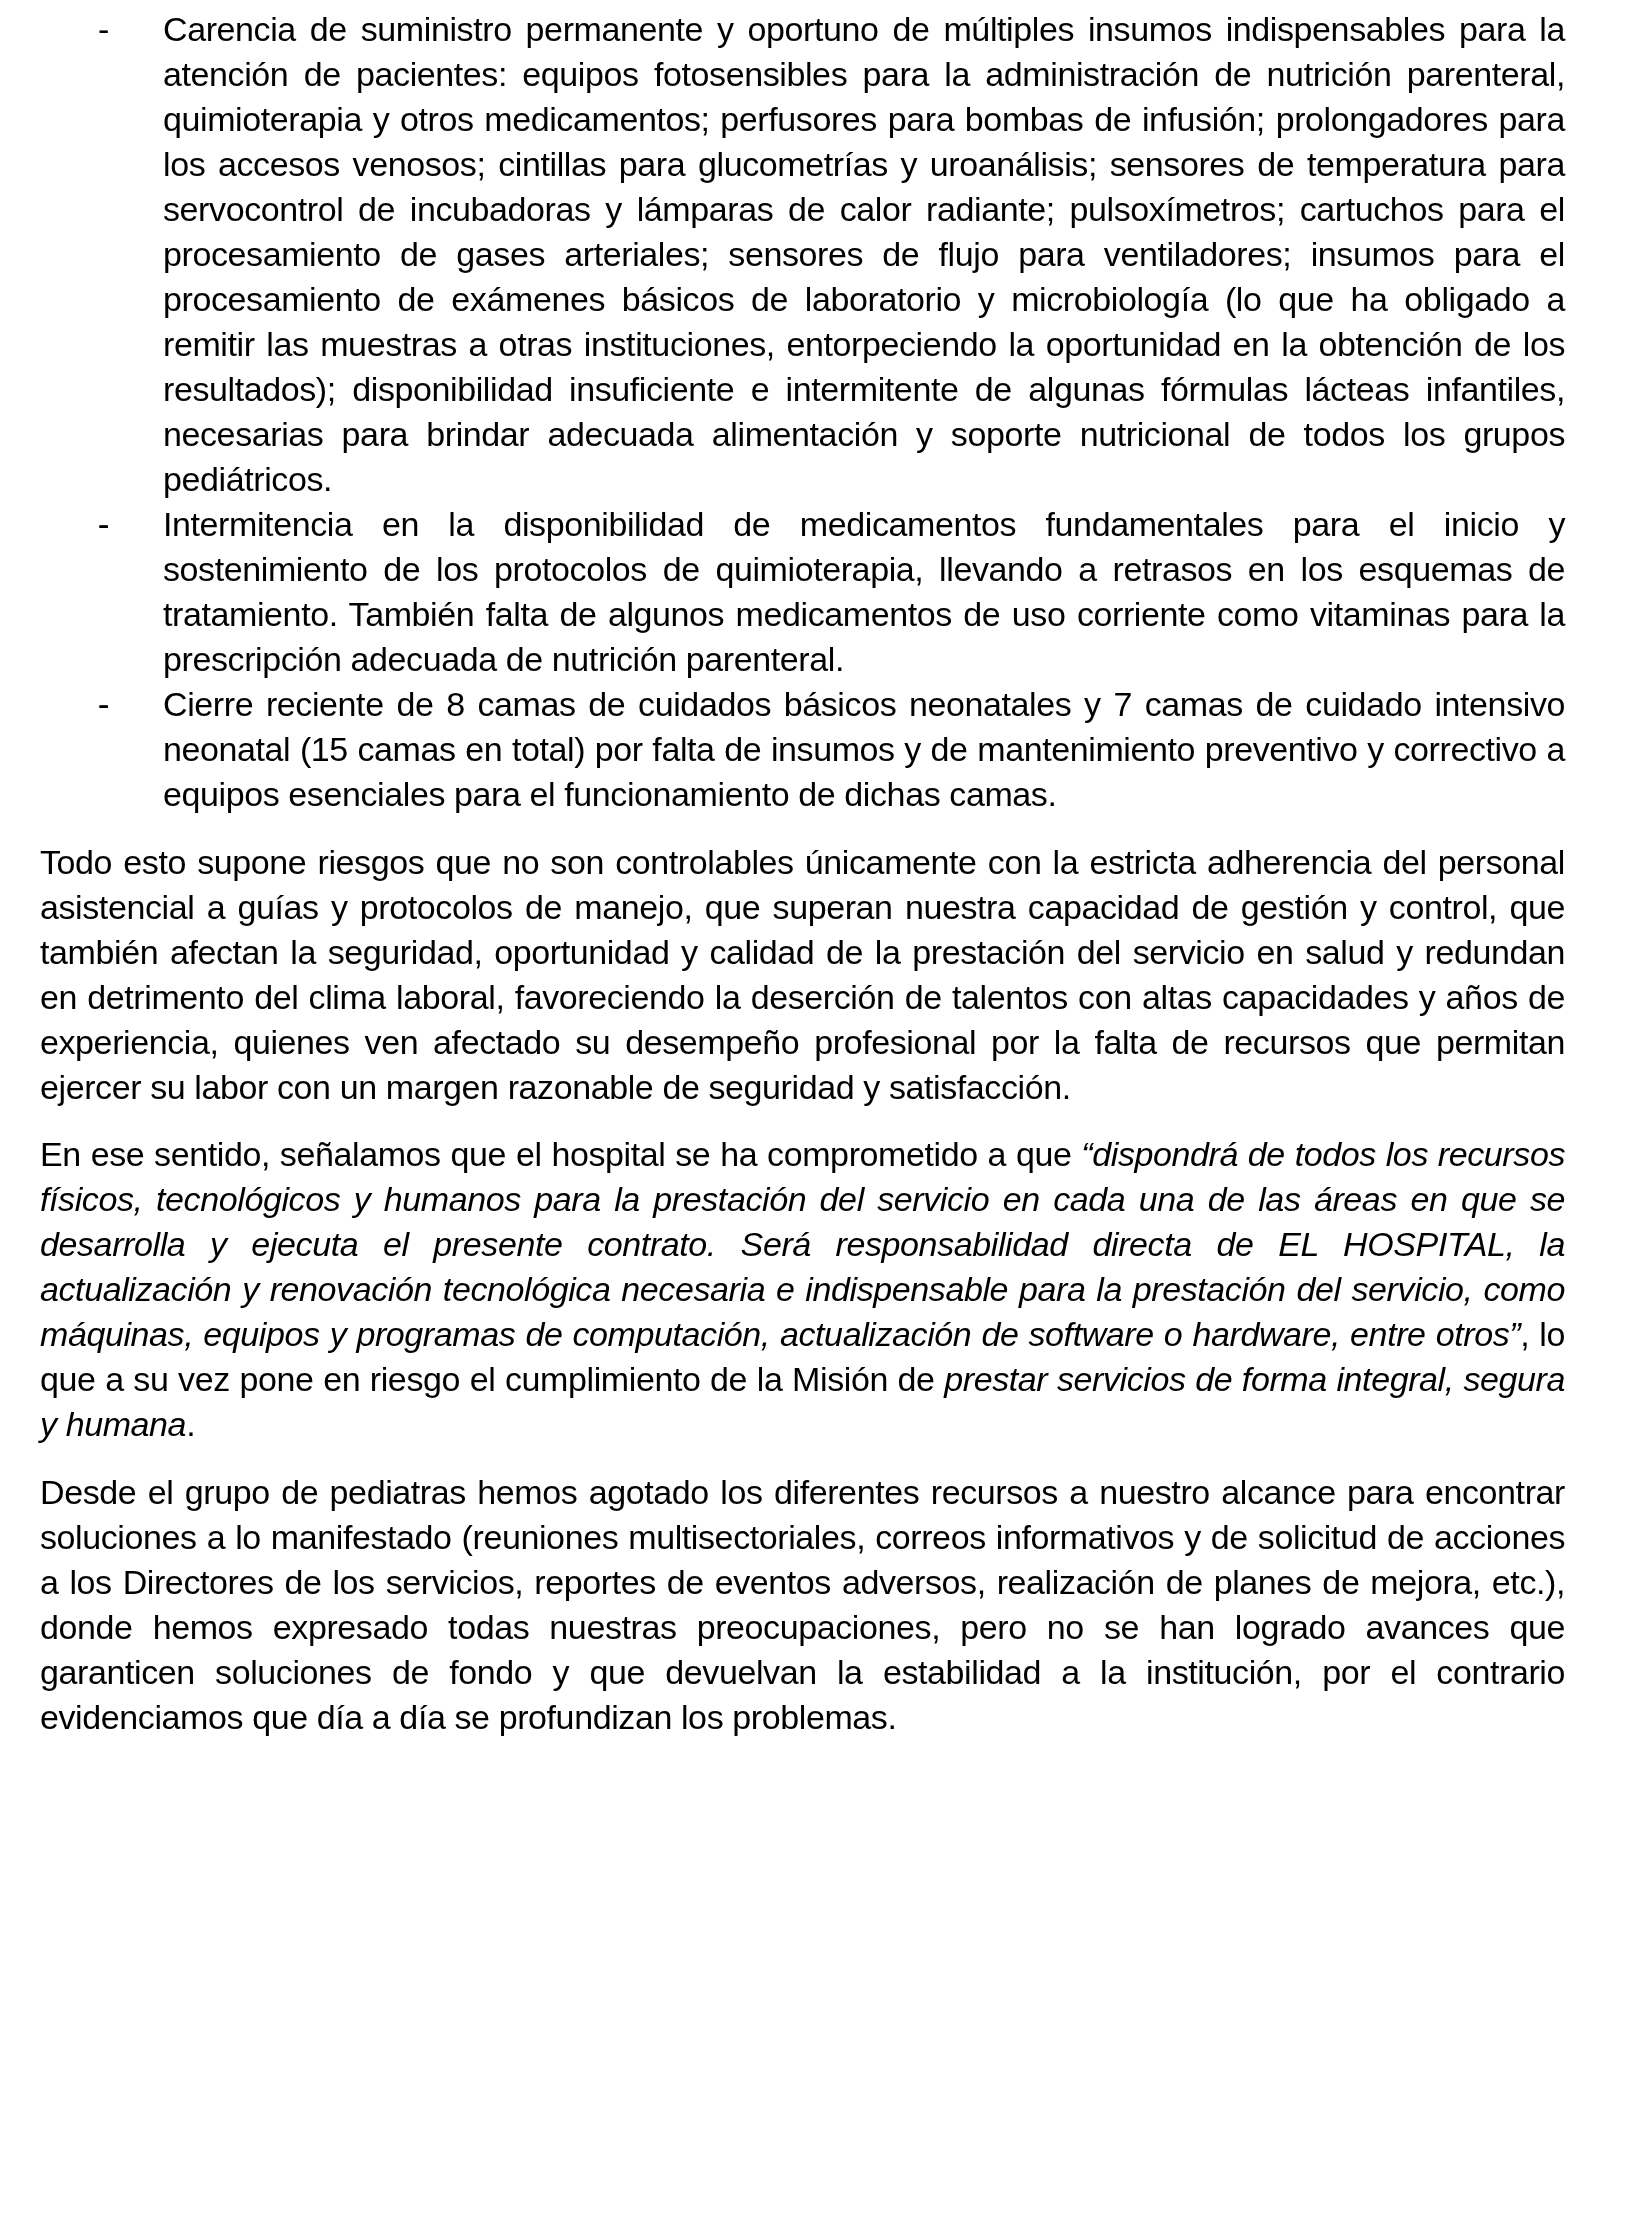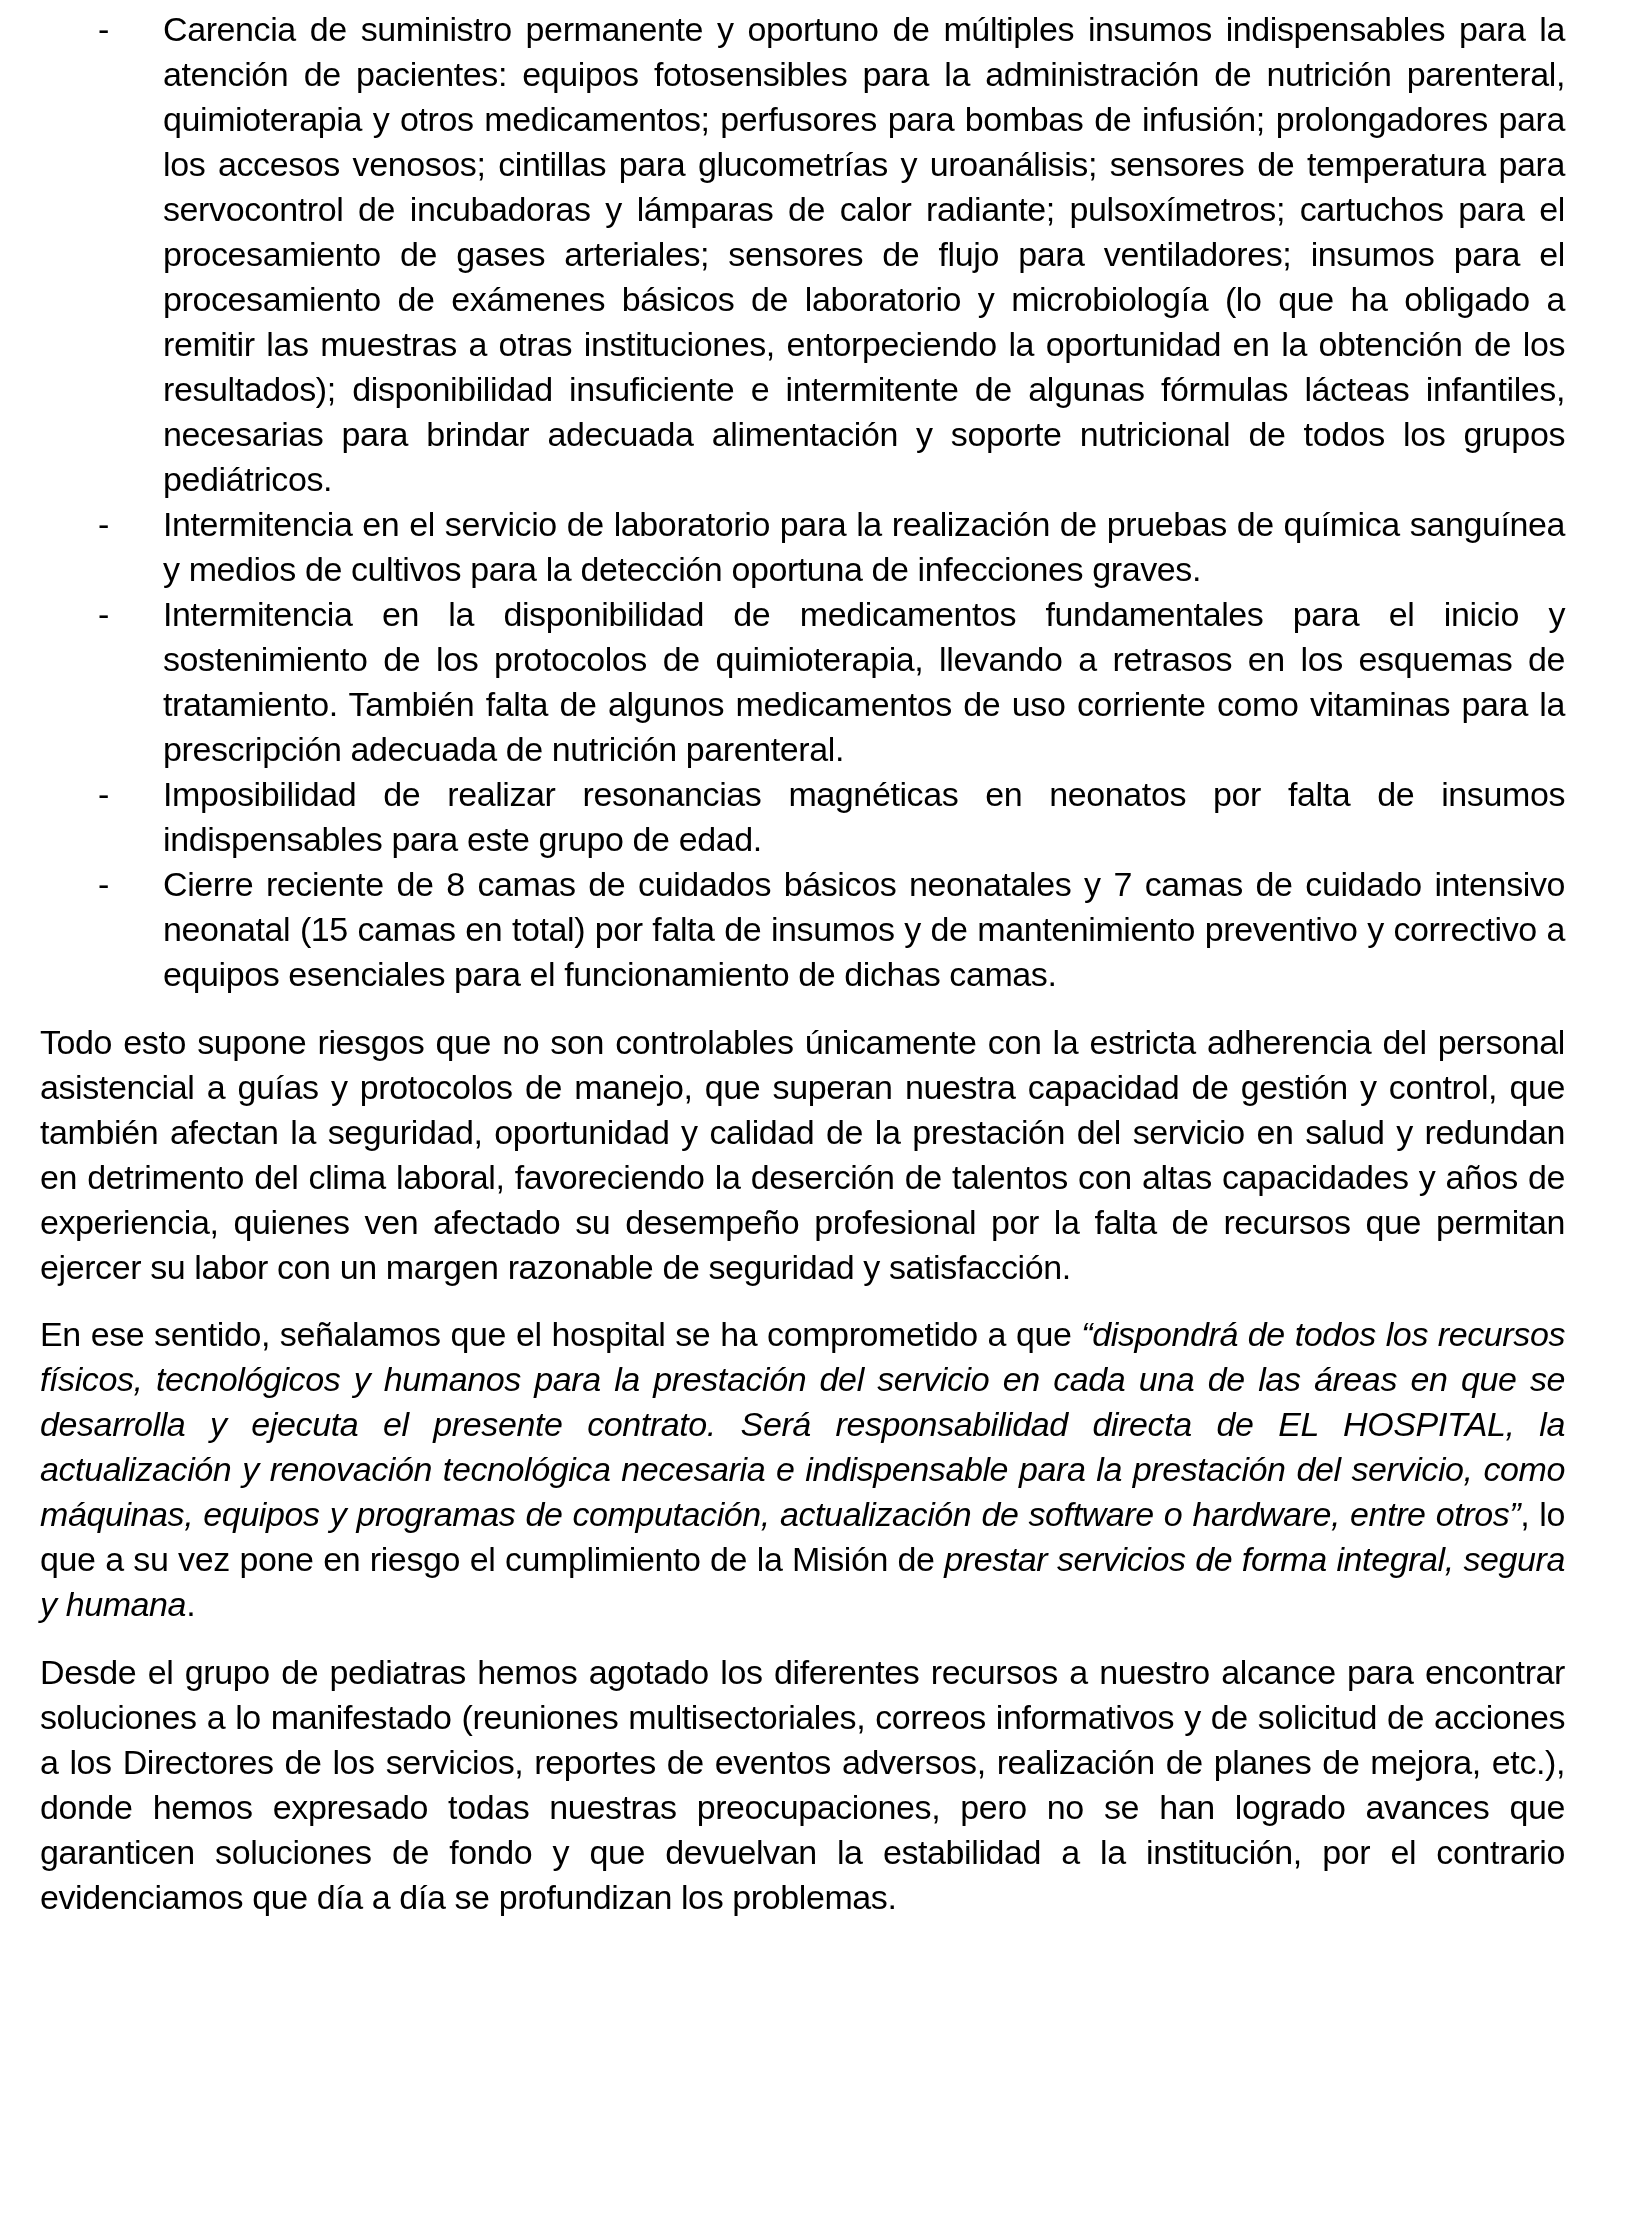--- a/index.html
+++ b/index.html
@@ -54,31 +54,29 @@
 
   <div class="bullet-list">
 
     <div class="bullet-item">
       <span class="bullet-marker">-</span>
       <span>Carencia de suministro permanente y oportuno de múltiples insumos indispensables para la atención de pacientes: equipos fotosensibles para la administración de nutrición parenteral, quimioterapia y otros medicamentos; perfusores para bombas de infusión; prolongadores para los accesos venosos; cintillas para glucometrías y uroanálisis; sensores de temperatura para servocontrol de incubadoras y lámparas de calor radiante; pulsoxímetros; cartuchos para el procesamiento de gases arteriales; sensores de flujo para ventiladores; insumos para el procesamiento de exámenes básicos de laboratorio y microbiología (lo que ha obligado a remitir las muestras a otras instituciones, entorpeciendo la oportunidad en la obtención de los resultados); disponibilidad insuficiente e intermitente de algunas fórmulas lácteas infantiles, necesarias para brindar adecuada alimentación y soporte nutricional de todos los grupos pediátricos.</span>
     </div>
 
     <div class="bullet-item">
       <span class="bullet-marker">-</span>
-      <span>Intermitencia en el servicio de laboratorio para la realización de pruebas de química sanguínea y medios de cultivos para la detección oportuna de infecciones graves.</span>
     </div>
 
     <div class="bullet-item">
       <span class="bullet-marker">-</span>
       <span>Intermitencia en la disponibilidad de medicamentos fundamentales para el inicio y sostenimiento de los protocolos de quimioterapia, llevando a retrasos en los esquemas de tratamiento. También falta de algunos medicamentos de uso corriente como vitaminas para la prescripción adecuada de nutrición parenteral.</span>
     </div>
 
     <div class="bullet-item">
       <span class="bullet-marker">-</span>
-      <span>Imposibilidad de realizar resonancias magnéticas en neonatos por falta de insumos indispensables para este grupo de edad.</span>
     </div>
 
     <div class="bullet-item">
       <span class="bullet-marker">-</span>
       <span>Cierre reciente de 8 camas de cuidados básicos neonatales y 7 camas de cuidado intensivo neonatal (15 camas en total) por falta de insumos y de mantenimiento preventivo y correctivo a equipos esenciales para el funcionamiento de dichas camas.</span>
     </div>
 
   </div>
 
   <div class="para"><span>Todo esto supone riesgos que no son controlables únicamente con la estricta adherencia del personal asistencial a guías y protocolos de manejo, que superan nuestra capacidad de gestión y control, que también afectan la seguridad, oportunidad y calidad de la prestación del servicio en salud y redundan en detrimento del clima laboral, favoreciendo la deserción de talentos con altas capacidades y años de experiencia, quienes ven afectado su desempeño profesional por la falta de recursos que permitan ejercer su labor con un margen razonable de seguridad y satisfacción.</span></div>

